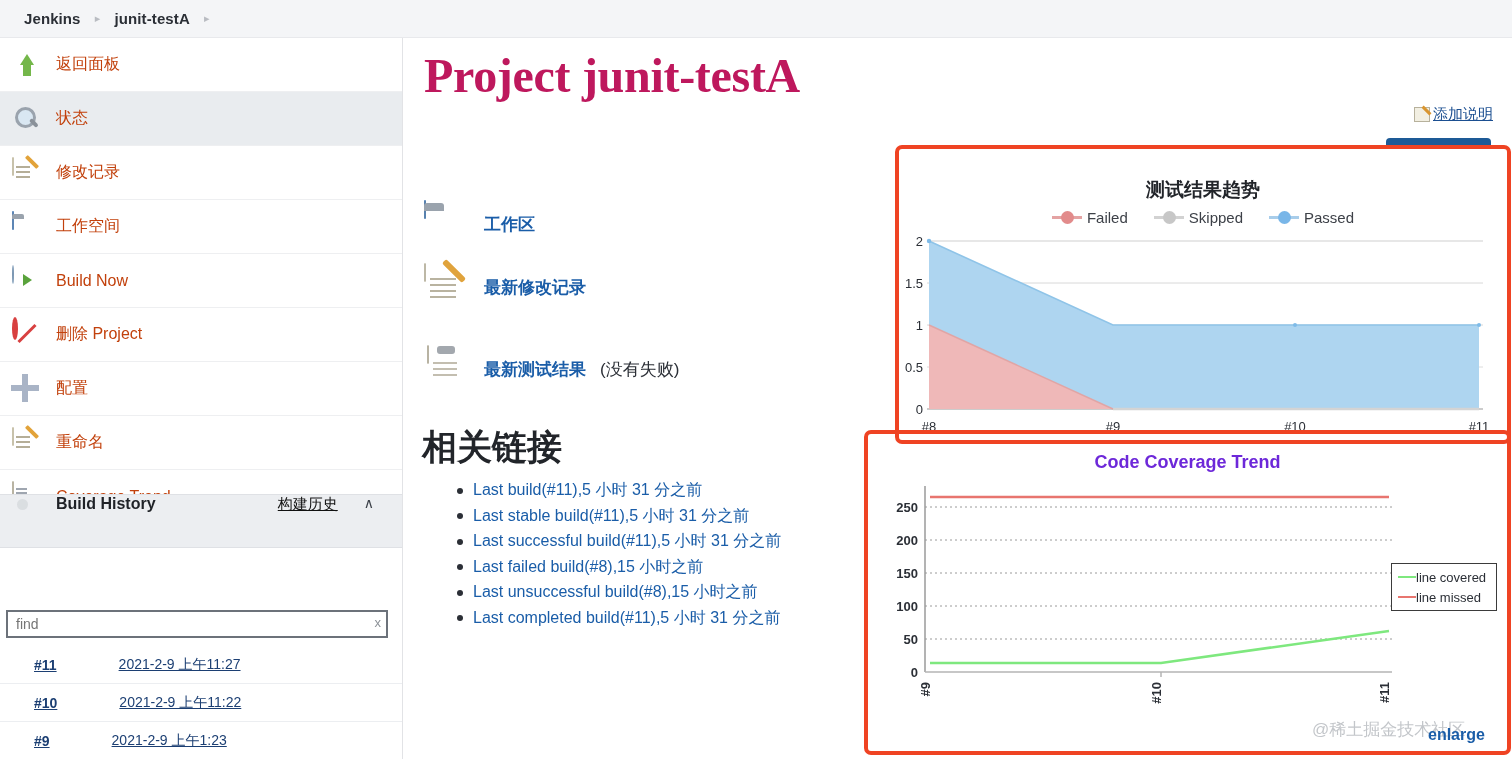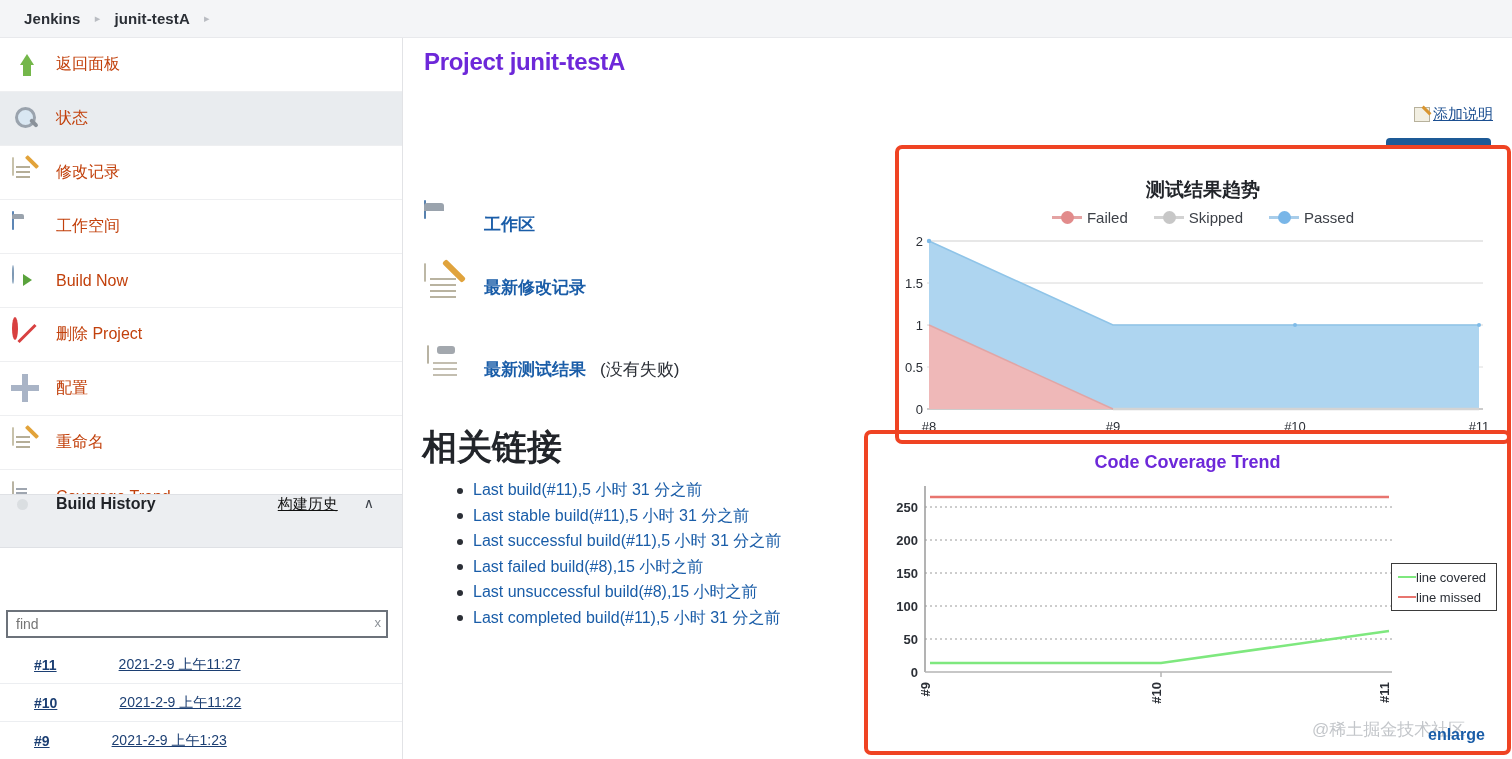--- a/index.html
+++ b/index.html
@@ -91,22 +91,22 @@
     position: absolute; left: 0; width: 402px; height: 38px; display: flex;
     align-items: center; gap: 10px; padding-left: 10px; border-bottom: 1px solid #eceef1;
     background: #fff;
   }
   .bh-num { font-size: 14px; color: #1c3f73; text-decoration: underline; font-weight: bold; }
   .bh-date { font-size: 14px; color: #1c3f73; text-decoration: underline; margin-left: 52px; }
 
   
   #main { position: absolute; left: 403px; top: 38px; width: 1109px; height: 721px; background: #fff; }
   #page-title {
-    position: absolute; left: 21px; top: 10px; font-size: 24px; font-weight: bold;
-    color: #6d28d9; letter-spacing: -.3px;
+    position: absolute; left: 21px; top: 10px; font-size: 48px; font-weight: bold;
+    color: #be185d; letter-spacing: -.3px; font-family: Liberation Serif, serif;
   }
   #add-desc {
     position: absolute; right: 19px; top: 67px; display: flex; align-items: center; gap: 3px;
     font-size: 15px; color: #1c4f91; text-decoration: underline;
   }
   #add-desc-icon { width: 16px; height: 15px; background: #f2efe2; border: 1px solid #b7b19c; position: relative; }
   #add-desc-icon::after { content:""; position:absolute; left:6px; top:1px; width:11px; height:3px;
     background:#d9952f; transform:rotate(45deg); }
   #disable-btn {
     position: absolute; right: 21px; top: 100px; width: 105px; height: 33px;

